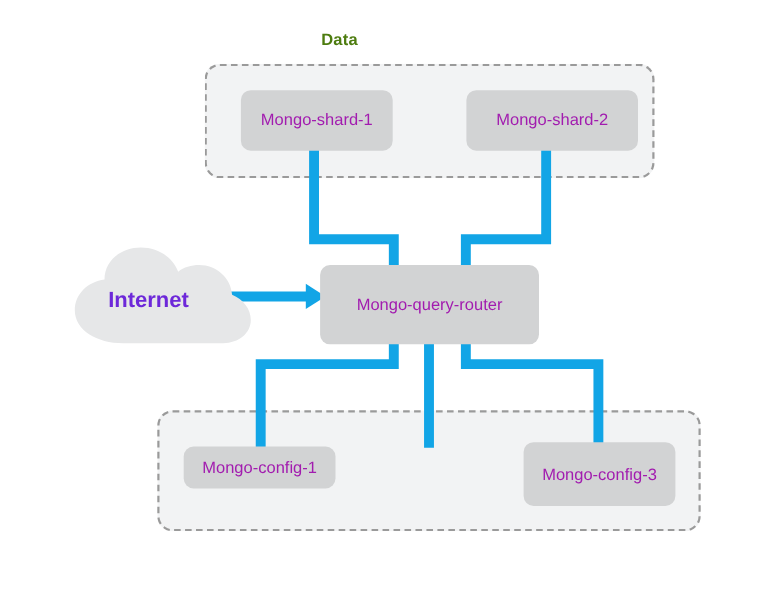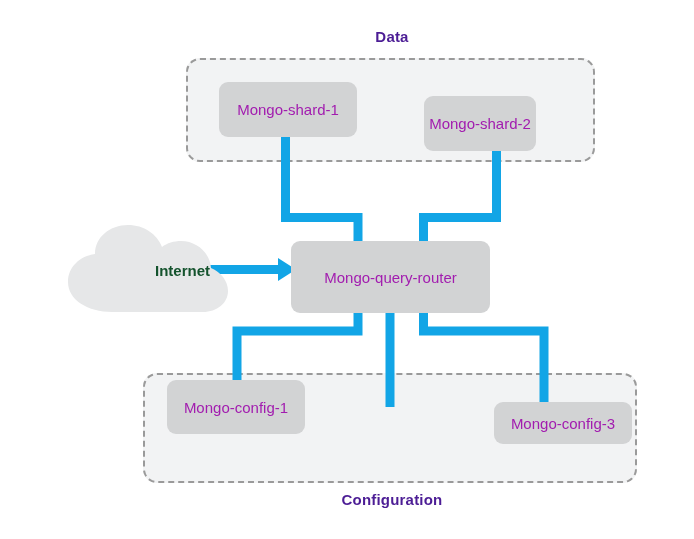--- a/index.html
+++ b/index.html
@@ -30,22 +30,21 @@
     position: absolute;
     background: #f2f3f4;
     border: 2.5px dashed #9a9a9a;
     border-radius: 14px;
     box-sizing: border-box;
   }
   .group-label {
     position: absolute;
     font-size: 15px;
     font-weight: bold;
-    color: #4c1d95;
-    text-align: center;
+    color: #4d7c0f;
     letter-spacing: 0.2px;
     white-space: nowrap;
   }
   .node {
     position: absolute;
     background: #d2d3d4;
     border-radius: 9px;
     box-sizing: border-box;
     display: flex;
     align-items: center;
@@ -58,40 +57,39 @@
   }
   .node.router {
     font-size: 15px;
   }
   .cloud-wrap {
     position: absolute;
     z-index: 2;
   }
   .cloud-label {
     position: absolute;
-    font-size: 15px;
+    font-size: 20px;
     font-weight: bold;
-    color: #14532d;
+    color: #6d28d9;
     white-space: nowrap;
     z-index: 3;
-    text-align: right;
+    text-align: center;
   }
 </style>
 </head>
 <body>
 
 <div id="canvas">
 
   <div class="group-label" style="left:292px; top:28px; width:200px;">Data</div>
 
   <div class="group-box" style="left:186px; top:58px; width:409px; height:104px;"></div>
 
   <div class="group-box" style="left:143px; top:373px; width:494px; height:110px;"></div>
 
-  <div class="group-label" style="left:292px; top:491px; width:200px;">Configuration</div>
 
   <svg id="wires" viewBox="0 0 694 539">
     <g fill="none" stroke="#12a5e6" stroke-width="9" stroke-linecap="butt" stroke-linejoin="miter">
 
       <path d="M 285.5 133 L 285.5 217.5 L 358 217.5 L 358 248"></path>
 
       <path d="M 496.5 133 L 496.5 217.5 L 423.5 217.5 L 423.5 248"></path>
 
       <path d="M 358 292 L 358 331 L 237 331 L 237 407"></path>
 
@@ -118,22 +116,22 @@
         C 137 21 150 33 151 48
         C 161 52 168 61 168 71
         C 168 83 157 92 143 92
         Z"></path>
     </svg>
   </div>
   <div class="cloud-label" style="left:60px; top:262px; width:150px;">Internet</div>
 
   <div class="node" style="left:219px; top:82px; width:138px; height:55px;">Mongo-shard-1</div>
 
-  <div class="node" style="left:424px; top:96px; width:112px; height:55px;">Mongo-shard-2</div>
+  <div class="node" style="left:424px; top:82px; width:156px; height:55px;">Mongo-shard-2</div>
 
   <div class="node router" style="left:291px; top:241px; width:199px; height:72px;">Mongo-query-router</div>
 
-  <div class="node" style="left:167px; top:380px; width:138px; height:54px;">Mongo-config-1</div>
+  <div class="node" style="left:167px; top:406px; width:138px; height:38px;">Mongo-config-1</div>
 
 
-  <div class="node" style="left:494px; top:402px; width:138px; height:42px;">Mongo-config-3</div>
+  <div class="node" style="left:476px; top:402px; width:138px; height:58px;">Mongo-config-3</div>
 
 </div>
 
 </body></html>

